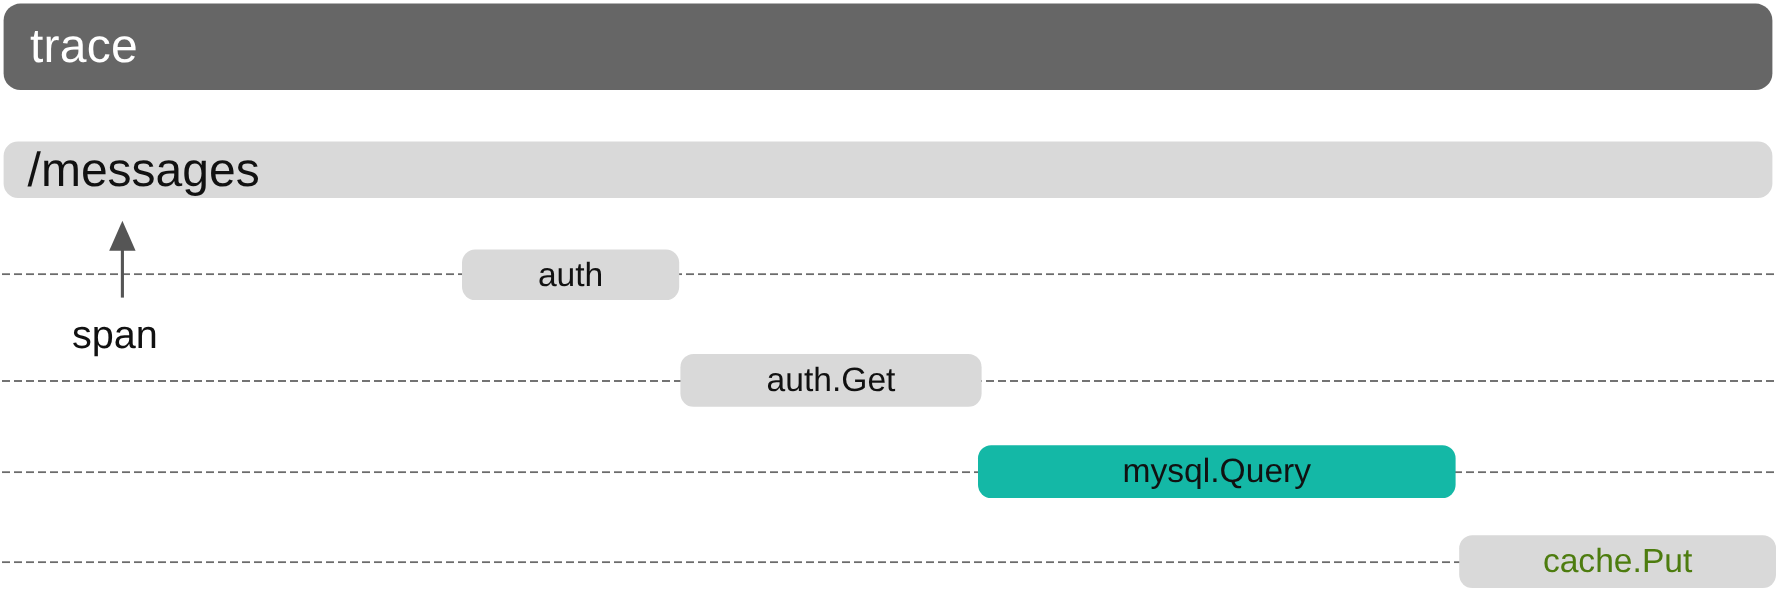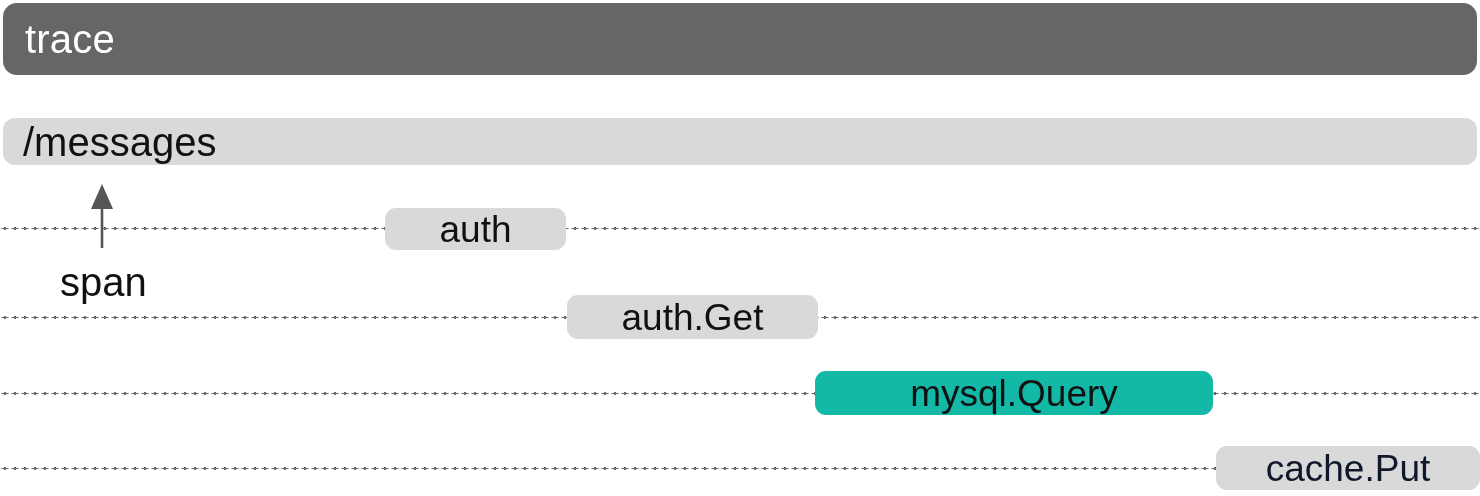--- a/index.html
+++ b/index.html
@@ -49,21 +49,21 @@
     padding-left: 20px;
     font-size: 40px;
   }
 
   
   .bar-span {
     background: #d9d9d9;
     color: #111111;
     border-radius: 11px;
     justify-content: center;
-    font-size: 37px;
+    font-size: 28px;
   }
 
   .bar-label {
     display: block;
     line-height: 1;
   }
 
   
   .rule {
     position: absolute;
@@ -76,21 +76,21 @@
     background-position: 0 0;
   }
 
   
   .annot-arrow {
     position: absolute;
     overflow: visible;
   }
   .annot-caption {
     position: absolute;
-    font-size: 40px;
+    font-size: 33px;
     color: #111111;
     line-height: 1;
     white-space: nowrap;
   }
 </style>
 </head>
 <body>
 
 <div id="canvas" style="background: rgb(255, 255, 255);">
 
@@ -112,21 +112,21 @@
   </div>
 
   <div class="bar bar-span" style="left: 567px; top: 295px; width: 251px; height: 44px; background: rgb(217, 217, 217); color: rgb(17, 17, 17);">
     <span class="bar-label">auth.Get</span>
   </div>
 
   <div class="bar bar-span" style="left: 815px; top: 371px; width: 398px; height: 44px; background: #14b8a6; color: rgb(17, 17, 17);">
     <span class="bar-label">mysql.Query</span>
   </div>
 
-  <div class="bar bar-span" style="left: 1216px; top: 446px; width: 264px; height: 44px; background: rgb(217, 217, 217); color: #0f172a;">
+  <div class="bar bar-span" style="left: 1216px; top: 446px; width: 264px; height: 44px; background: rgb(217, 217, 217); color: #4d7c0f;">
     <span class="bar-label">cache.Put</span>
   </div>
 
   <svg class="annot-arrow" width="40" height="67" viewBox="0 0 40 67" xmlns="http://www.w3.org/2000/svg" style="left: 82px; top: 183px;">
     <line x1="20" y1="65" x2="20" y2="22" stroke="#555555" stroke-width="2.6"></line>
     <polygon points="20,1 31,26 9,26" fill="#555555"></polygon>
   </svg>
 
   <div class="annot-caption" style="left: 60px; top: 262px; color: rgb(17, 17, 17);">span</div>
 

